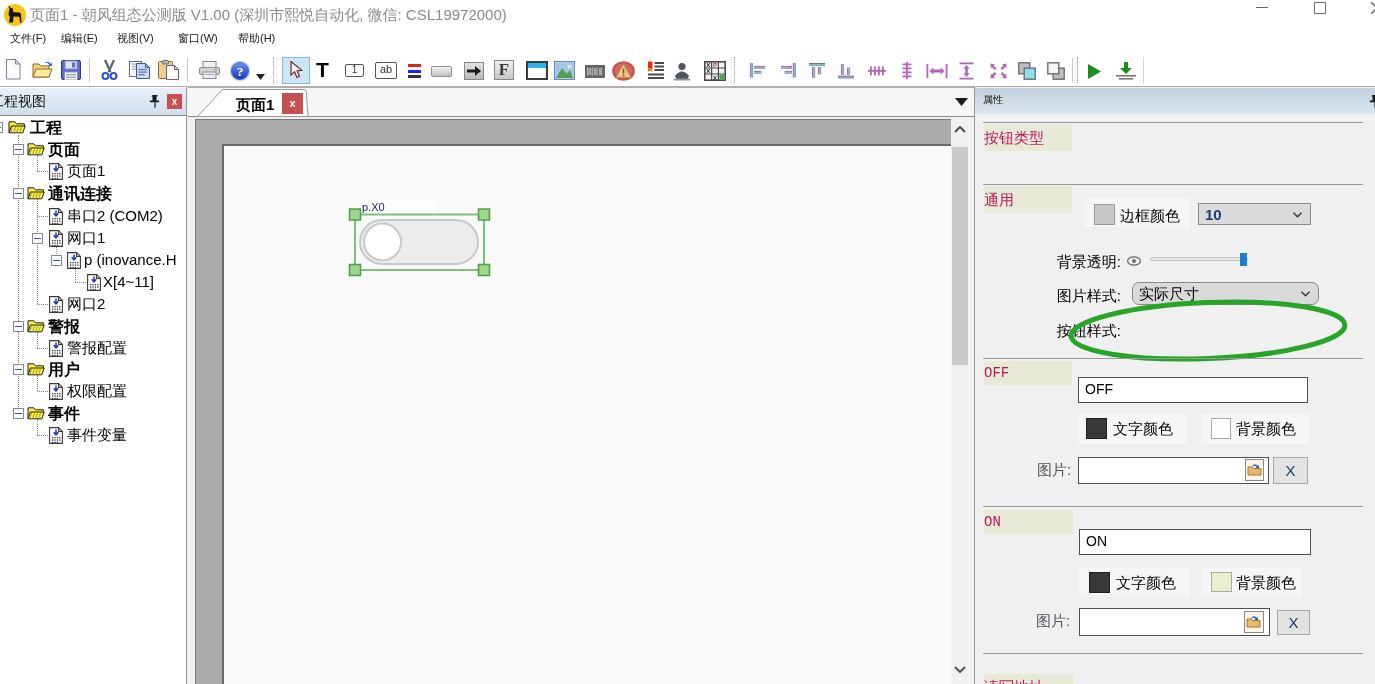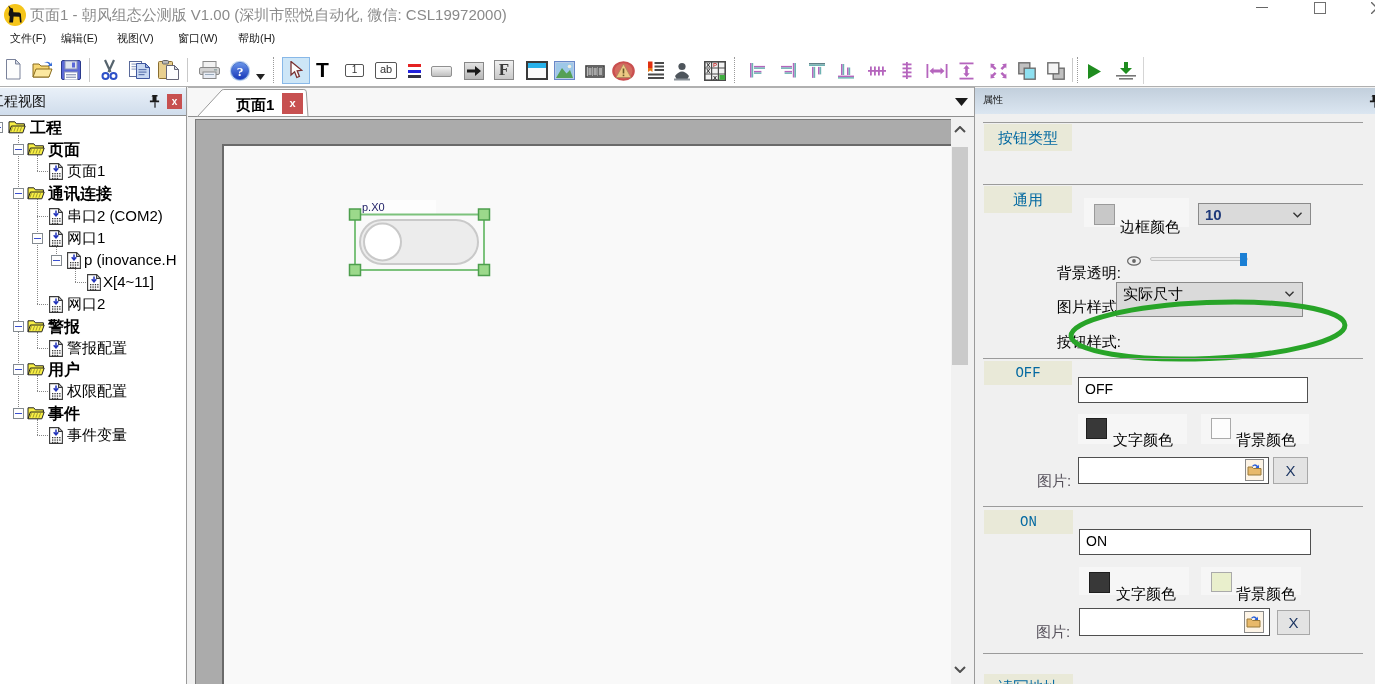--- a/index.html
+++ b/index.html
@@ -28,29 +28,29 @@
   
   #tabbar{left:188px;top:0;width:786px;height:30px;background:#f7f7f7;border-bottom:1px solid #8f8f8f;box-sizing:border-box;}
   #vscroll{left:951px;top:30px;width:23px;height:567px;background:#f1f1f1;}
   #vthumb{left:1px;top:30px;width:16px;height:218px;background:#cacaca;}
   .chev{stroke:#505050;stroke-width:2;fill:none;}
   
   #props{left:975px;top:0;width:400px;height:597px;background:#f0f0f0;overflow:hidden;}
   #propshdr{left:0;top:1px;width:400px;height:26px;background:linear-gradient(180deg,#c2cfdc 0%,#dbe6f1 100%);}
   #propshdr .t{position:absolute;left:8px;top:5px;font-size:10px;color:#111;font-weight:400;}
   .psep{position:absolute;left:8px;width:380px;height:1px;background:#9b9b9b;}
-  .gbox{position:absolute;background:#e9e9d8;color:#0369a1;font-size:15px;text-align:center;}
+  .gbox{position:absolute;background:#e9e9d8;color:#be185d;font-size:15px;}
   .dd{position:absolute;background:#dadada;border:1px solid #8a8a8a;box-sizing:border-box;font-size:15px;color:#000;}
   .dd span{position:absolute;left:6px;top:2px;white-space:nowrap;}
   .ddchev{position:absolute;right:8px;top:8px;width:9px;height:6px;}
   .ti{position:absolute;background:#fff;border:1px solid #4f4f4f;box-sizing:border-box;font-size:14px;color:#000;}
   .ti span{position:absolute;left:6px;top:3px;}
   .strip{position:absolute;background:#f6f6f6;}
   .csq{position:absolute;box-sizing:border-box;}
-  .lbl{position:absolute;font-size:15px;color:#000;white-space:nowrap;margin-top:11px;}
+  .lbl{position:absolute;font-size:15px;color:#000;white-space:nowrap;}
   .xbtn{position:absolute;background:#e3e3e3;border:1px solid #a8a8a8;box-sizing:border-box;color:#1f3864;font-size:15px;text-align:center;}
 </style>
 </head>
 <body>
 <div id="titlebar" class="abs">
   <svg class="abs" style="left:3px;top:2px" width="24" height="25" viewBox="0 0 24 25">
     <circle cx="12" cy="13" r="11" fill="#f5c51a"></circle>
     <path d="M6.2 20.5 L6.8 14.6 Q5.2 13.3 5.6 11.4 L6.6 7 L5.2 3.6 L7.2 4.9 L7.8 6.2 Q8.8 5.6 9.8 6.4 L10.4 10.2 L16.4 10.4 Q18.6 11.2 18 13.6 L18.6 20.5 H17 L16.4 14.8 L10.6 14.6 L10 20.5 Z" fill="#141414"></path>
   </svg>
   <div id="titletext" class="abs">页面1 - 朝风组态公测版 V1.00 (深圳市熙悦自动化, 微信: CSL19972000)</div>
@@ -593,21 +593,21 @@
         </svg>
       </div>
 <div class="lbl" style="left:80px;top:166px;width:66px;text-align:right;">背景透明:</div>
 <svg class="abs" style="left:152px;top:169px" width="14" height="10" viewBox="0 0 14 10">
         <ellipse cx="7" cy="5" rx="6.4" ry="4.2" fill="none" stroke="#666" stroke-width="1.2"></ellipse>
         <circle cx="7" cy="5" r="1.9" fill="#666"></circle>
       </svg>
 <div class="abs" style="left:175px;top:170px;width:98px;height:4px;background:#e9e9e9;border:1px solid #c4c4c4;border-radius:2px;box-sizing:border-box;"></div>
 <div class="abs" style="left:265px;top:166px;width:7px;height:13px;background:#1b7fd4;"></div>
 <div class="lbl" style="left:80px;top:200px;width:66px;text-align:right;">图片样式:</div>
-<div class="dd" style="left:141px;top:195px;width:187px;height:35px;">
+<div class="dd" style="left:157px;top:195px;width:187px;height:23px;border-radius:7px;">
         <span>实际尺寸</span>
         <svg class="ddchev" viewBox="0 0 10 6">
           <path d="M0.5 0.5 L5 5 L9.5 0.5" stroke="#333" stroke-width="1.5" fill="none"></path>
         </svg>
       </div>
 <div class="lbl" style="left:80px;top:235px;width:66px;text-align:right;">按钮样式:</div>
 <svg class="abs" style="left:85px;top:205px" width="300" height="80" viewBox="0 0 300 80">
         <ellipse cx="148" cy="38.5" rx="137" ry="28" fill="none" stroke="#28a428" stroke-width="5" transform="rotate(-2.3 148 38.5)"></ellipse>
       </svg>
 <div class="psep" style="top:271px"></div>

